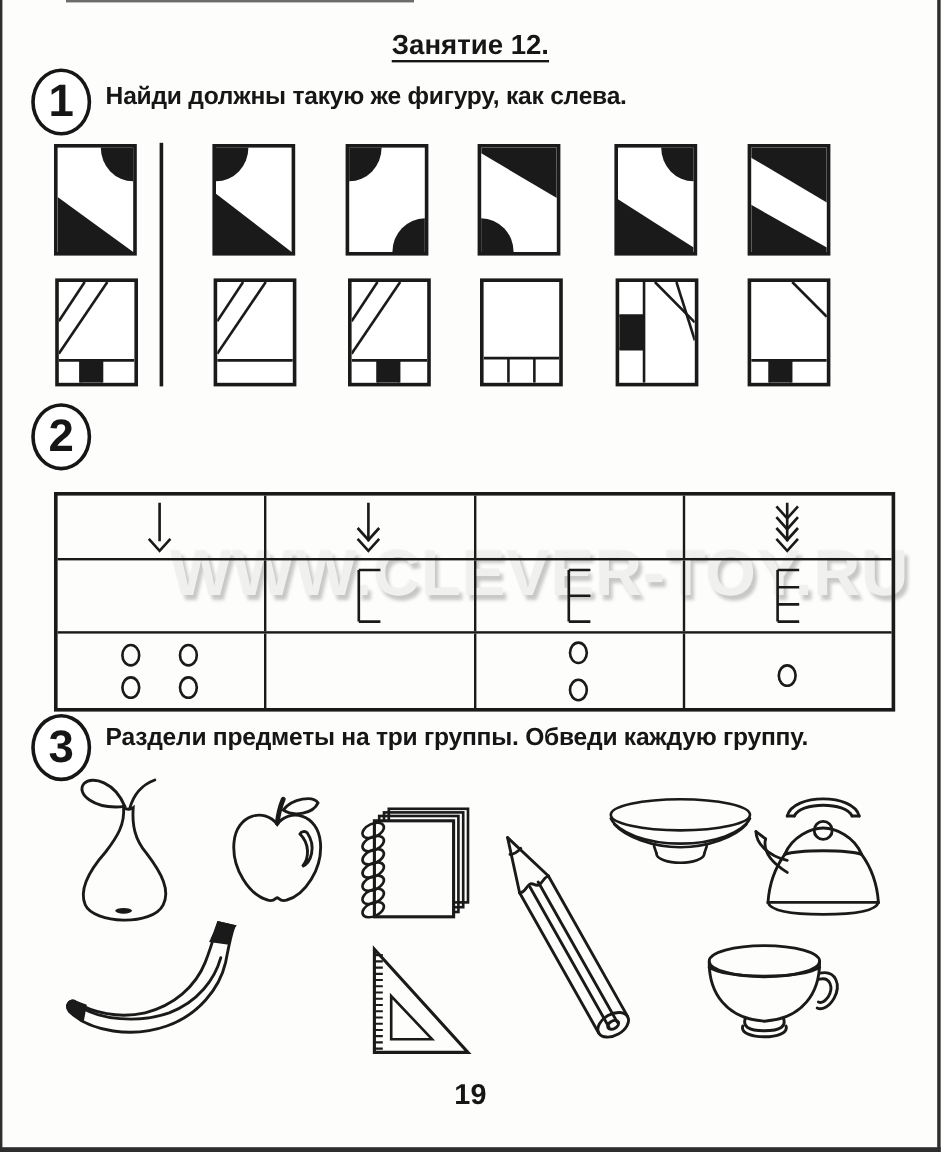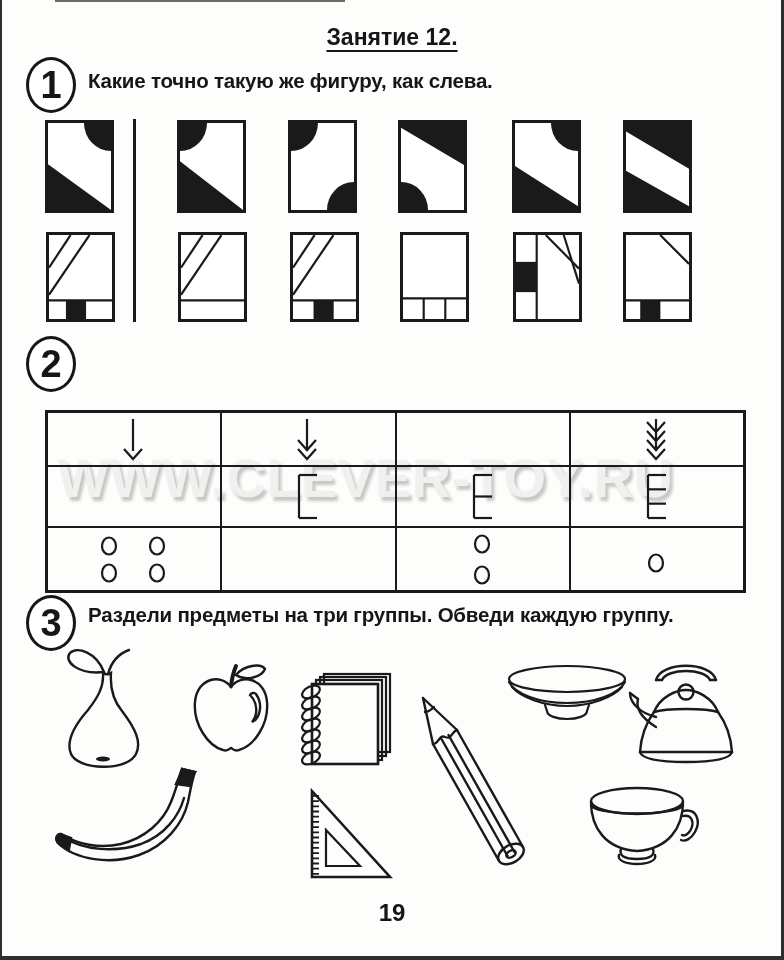--- a/index.html
+++ b/index.html
@@ -24,20 +24,21 @@
     position:absolute;width:63px;border:3px solid #1a1a1a;background:#fff;
   }
   .fig-card svg{display:block;}
   #divider{position:absolute;left:133px;top:119px;width:3px;height:203px;background:#1a1a1a;}
   #watermark{
     position:absolute;left:58px;top:447px;width:700px;white-space:nowrap;
     font-size:54px;font-weight:700;letter-spacing:1px;
     color:#f0f0ef;
     text-shadow:3px 4px 3px #c7c7c5, -1px -1px 0 #f8f8f7;
     z-index:0;
+    text-align:right;
   }
   #t2-table{
     position:absolute;left:45px;top:410px;width:695px;
     border:3px solid #1a1a1a;z-index:1;display:flex;flex-direction:column;background:transparent;
   }
   .t2-row{display:flex;border-top:2px solid #1a1a1a;}
   .t2-row:first-child{border-top:none;}
   .t2-cell{flex:1;border-left:2px solid #1a1a1a;position:relative;}
   .t2-cell:first-child{border-left:none;}
   .obj{position:absolute;}
@@ -56,21 +57,21 @@
 <div class="edge" style="left:0;top:956px;width:784px;height:4px;"></div>
 <div class="edge" style="left:55px;top:0;width:290px;height:2px;opacity:.7;"></div>
 
 <div class="title">
   <span>Занятие 12.</span>
 </div>
 
 <div class="badge" style="left:26px;top:57px;">
   <span>1</span>
 </div>
-<div class="task-text" style="left:88px;top:67px;width:660px;">Какие точно такую же фигуру, как слева.</div>
+<div class="task-text" style="left:88px;top:67px;width:660px;">Найди должны такую же фигуру, как слева.</div>
 
 <div id="t1-cards">
     <div class="fig-card" style="left: 45px; top: 120px; height: 87px;">
       <svg width="63" height="87" viewBox="0 0 70 93" preserveAspectRatio="none">
         <circle cx="70" cy="0" r="30" fill="#1a1a1a"></circle>
         <polygon points="0,44 70,93 0,93" fill="#1a1a1a"></polygon>
       </svg>
     </div>
     <div class="fig-card" style="left: 177px; top: 120px; height: 87px;">
       <svg width="63" height="87" viewBox="0 0 70 93" preserveAspectRatio="none">

